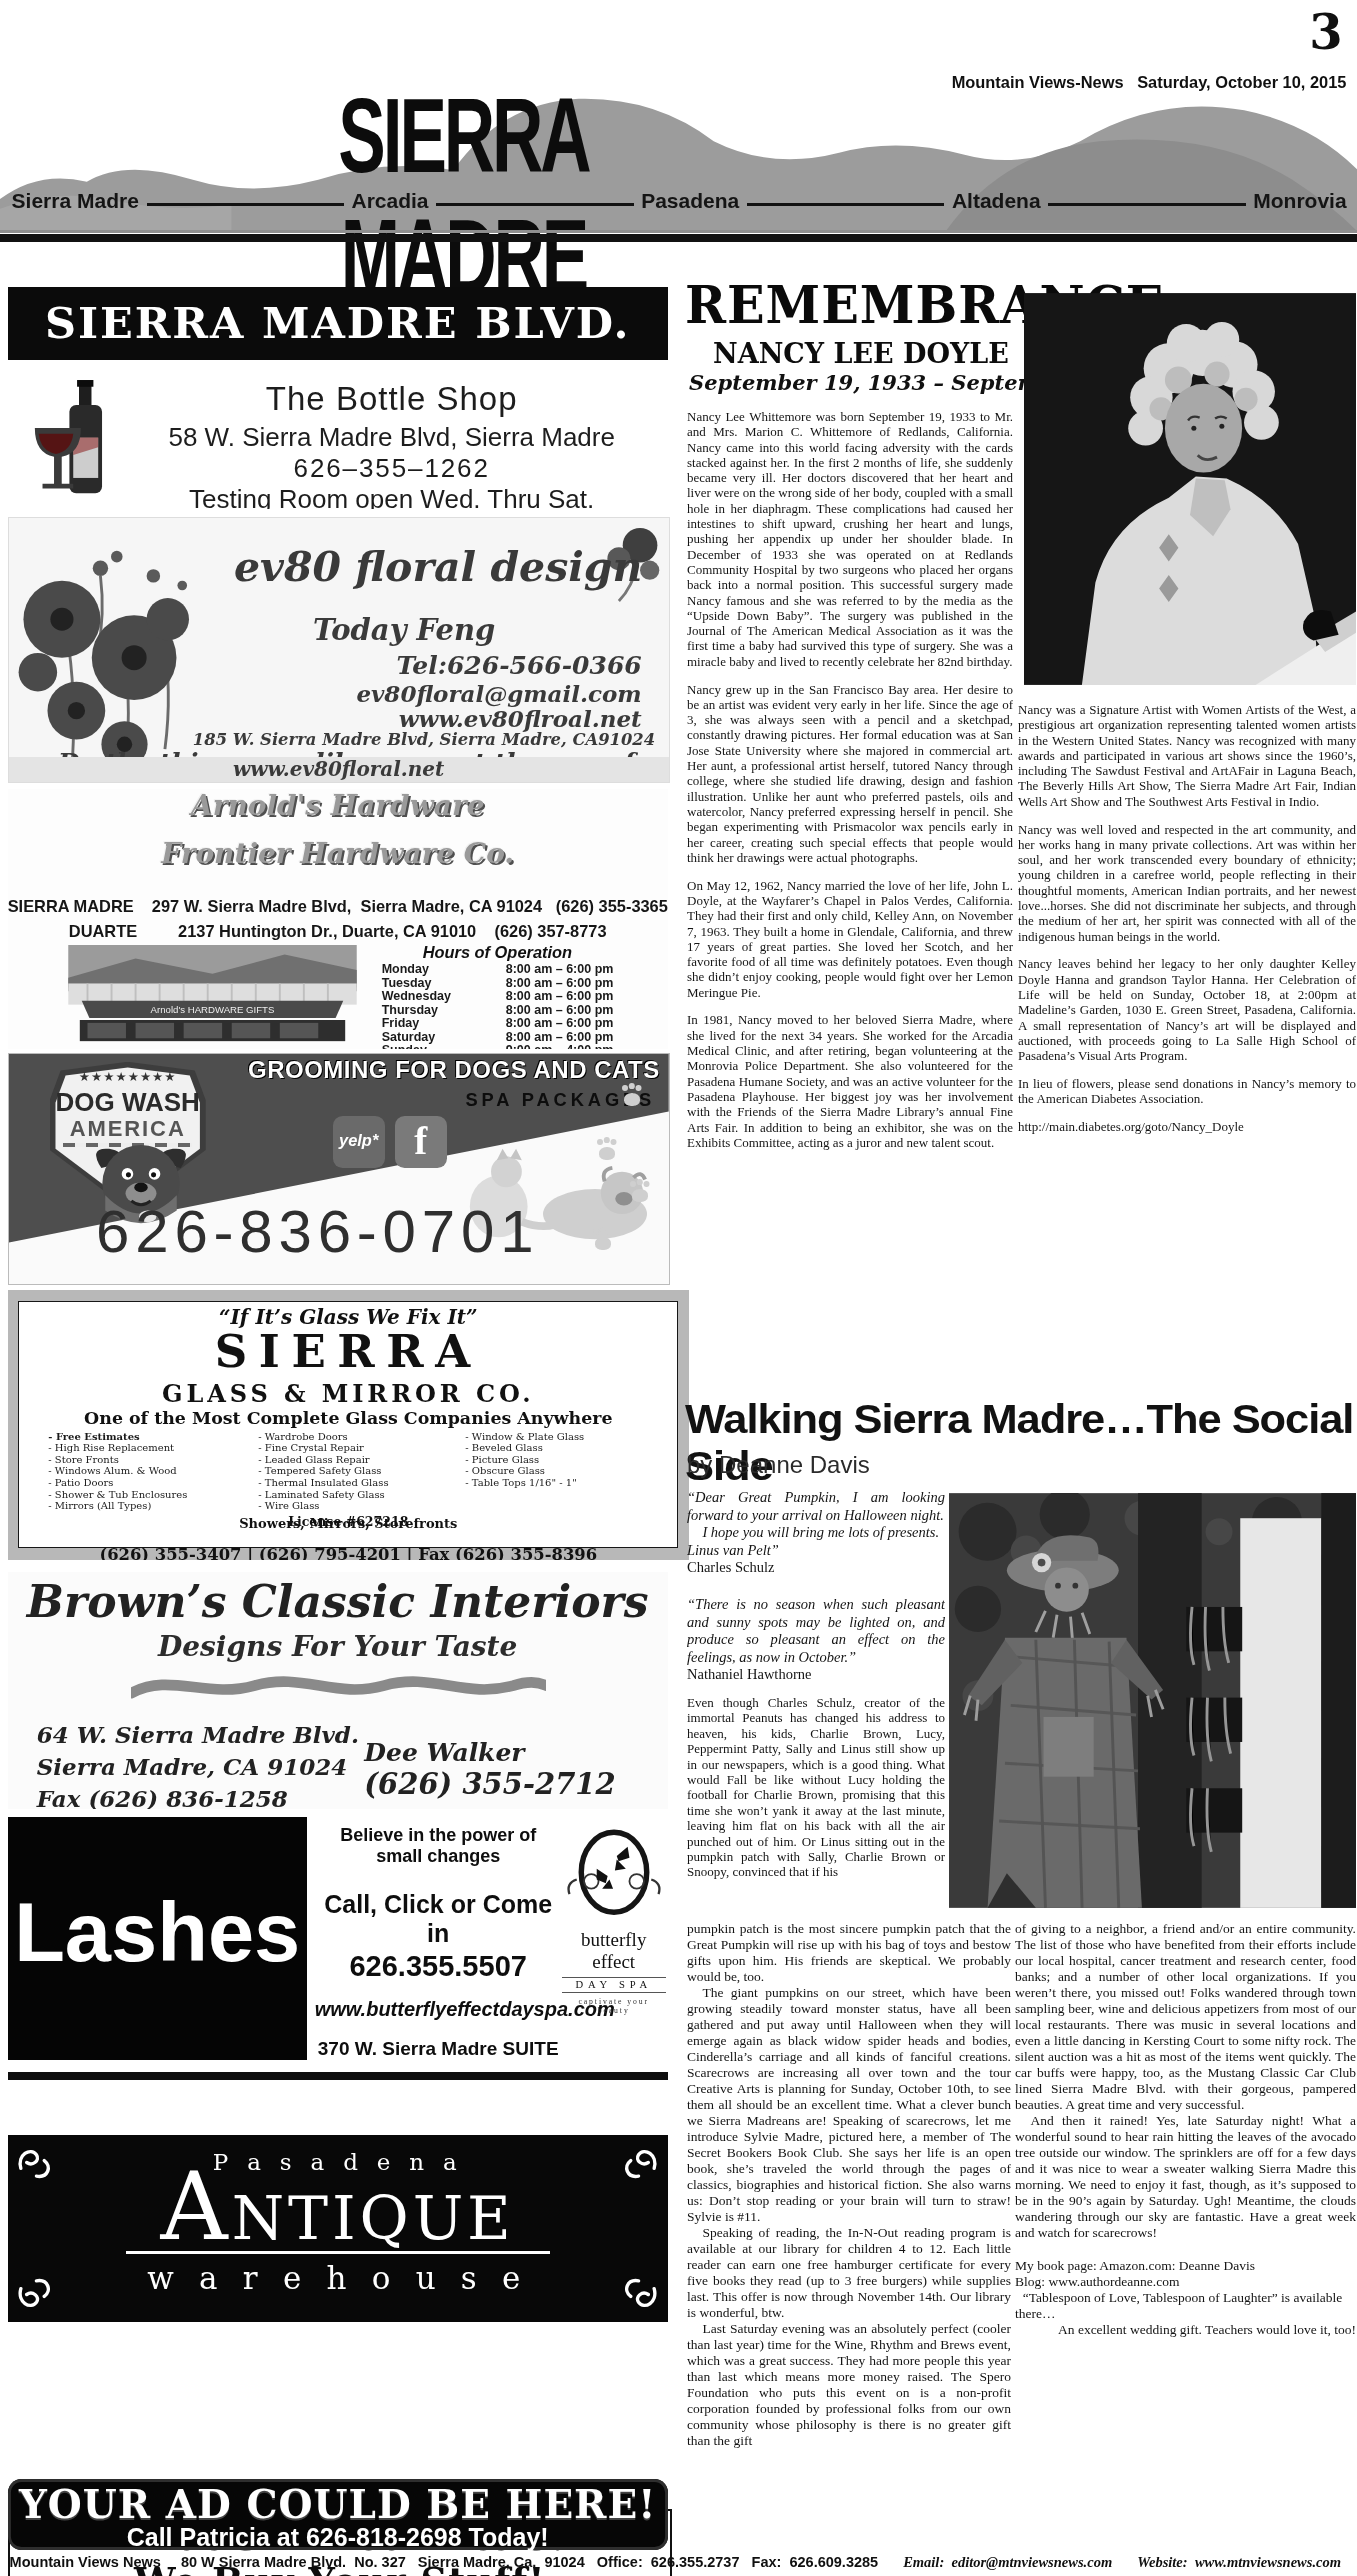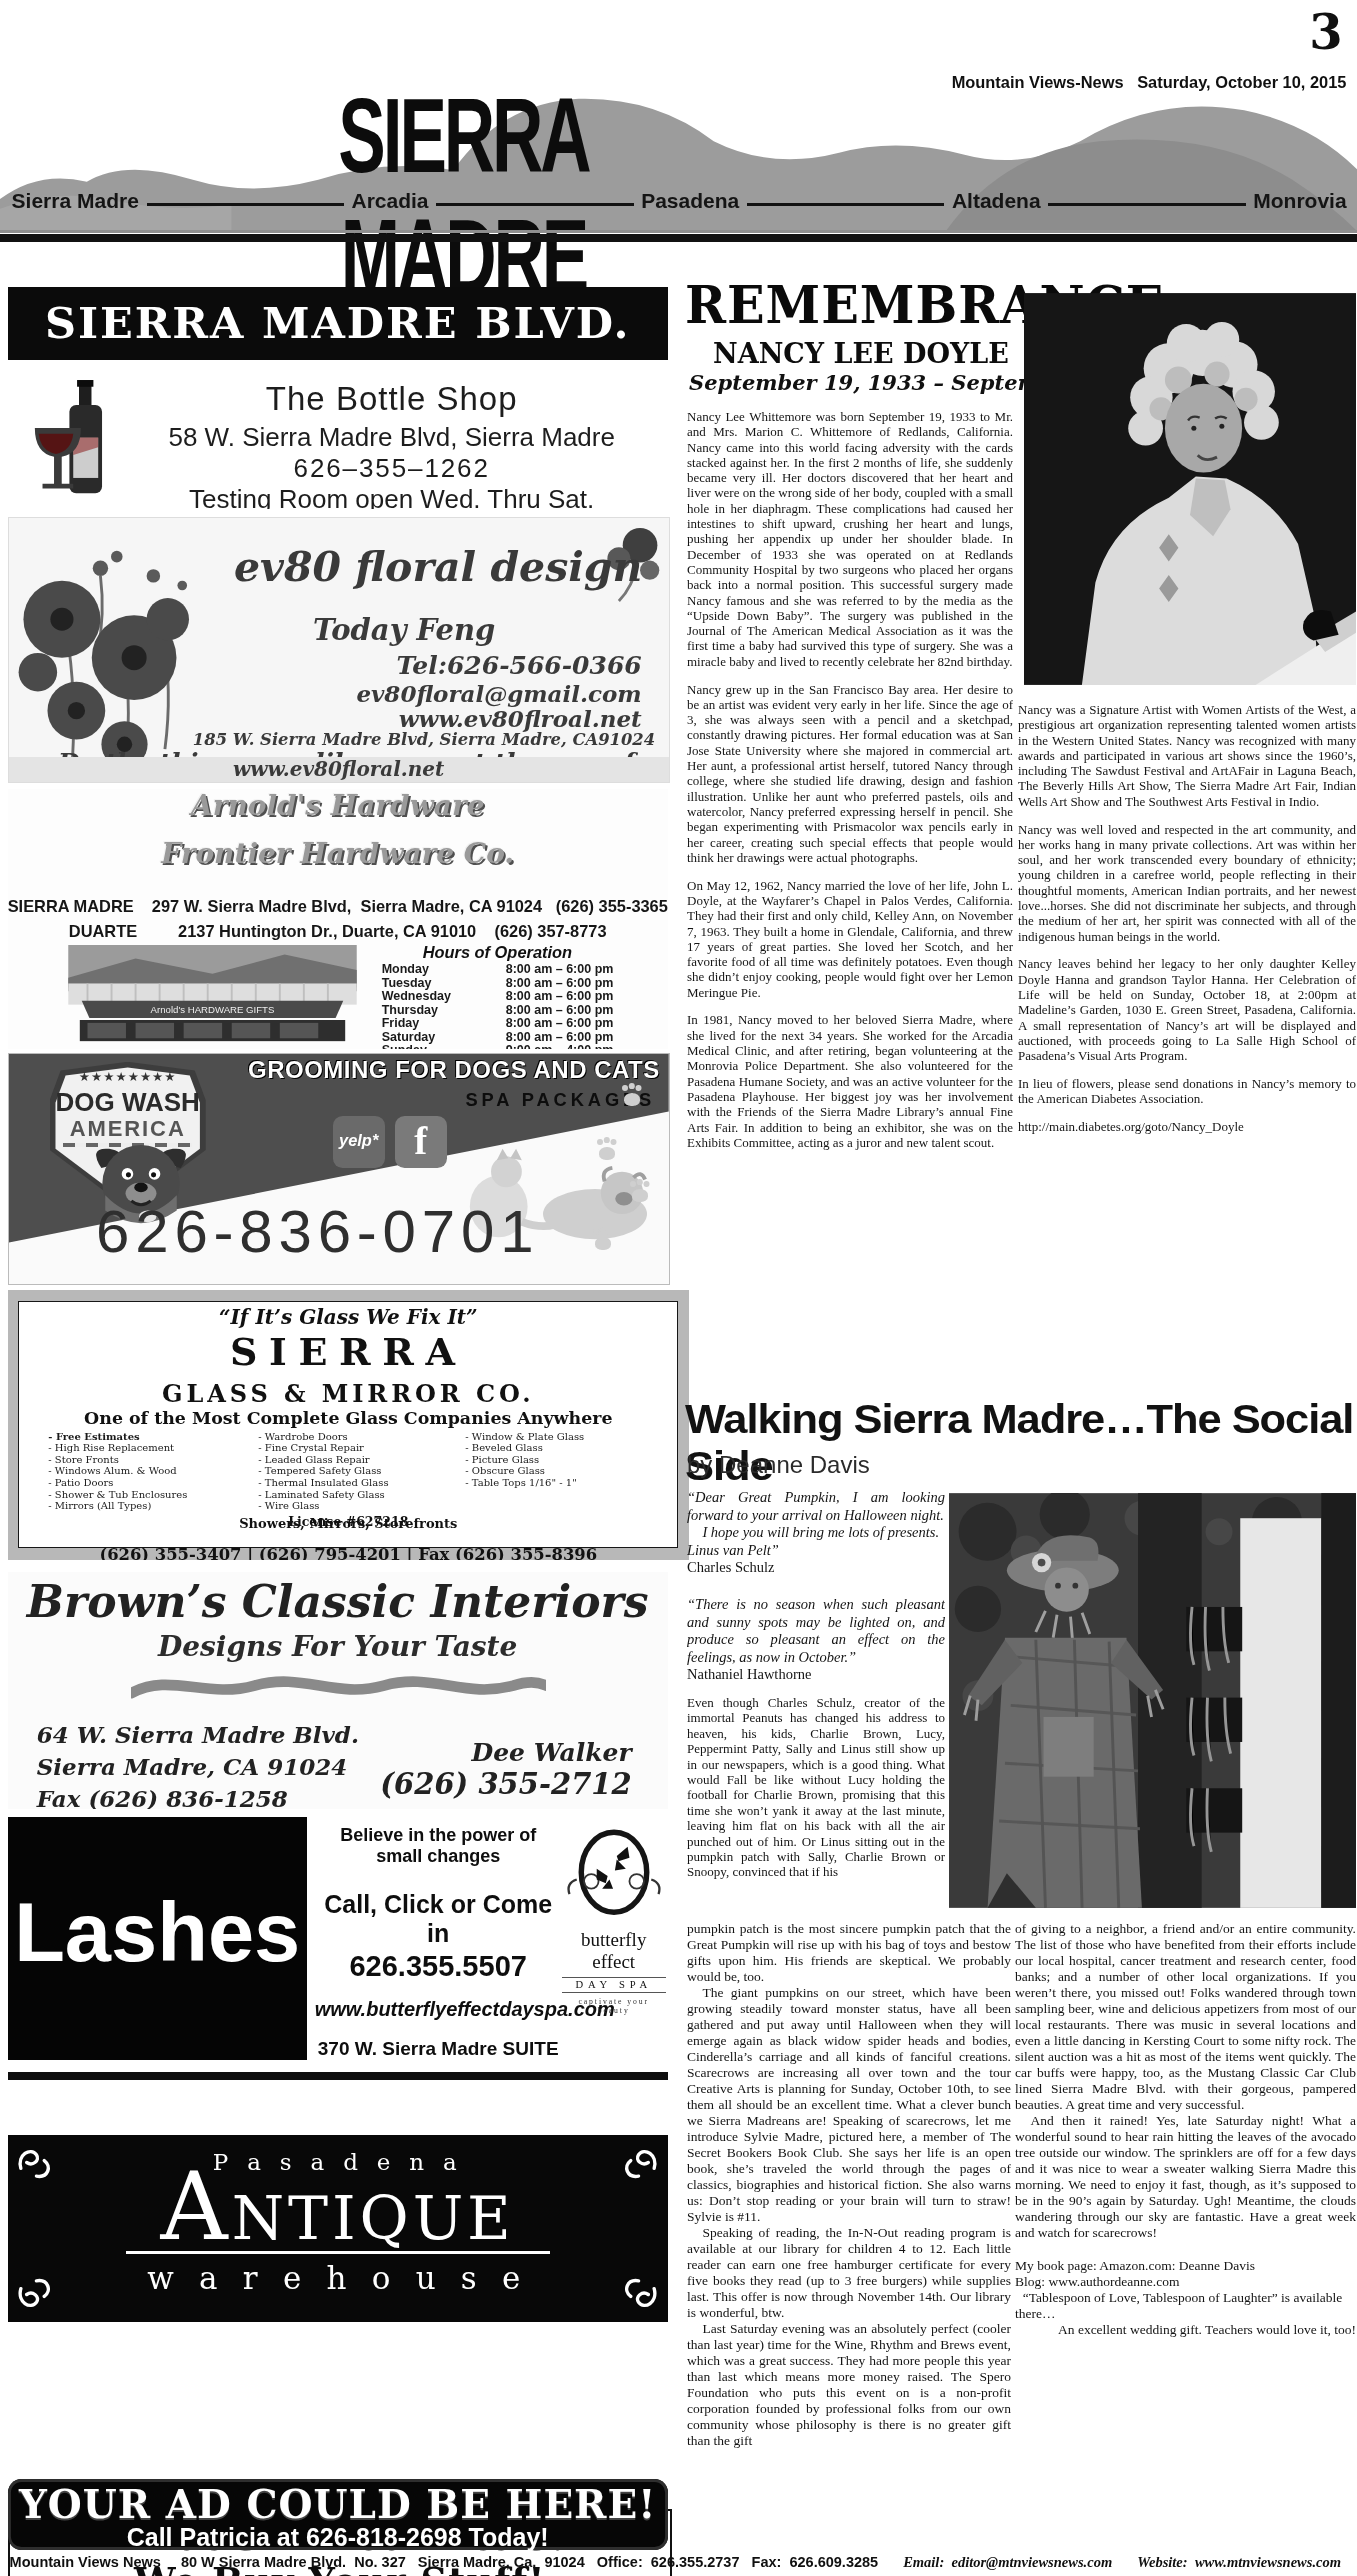--- a/index.html
+++ b/index.html
@@ -276,21 +276,21 @@
     <div class="paw" style="right:29px;top:39px;"></div>
     <div class="paw" style="right:54px;top:93px;"></div>
     <div class="paw" style="right:21px;top:135px;"></div>
     <div class="paw" style="right:58px;top:183px;"></div>
     <div class="abs sans" style="left:39px;top:143px;width:540px;font-size:60px;letter-spacing:5.8px;color:#2f2f2f;text-align:center;">626-836-0701</div>
   </div>
 
   <div class="ad glass-outer" style="top:1290px;height:249px;">
     <div class="glass-inner">
       <div class="abs ctr b i dser" style="left:0;top:3.9px;width:100%;font-size:20px;">“If It’s Glass We Fix It”</div>
-      <div class="abs ctr b dser" style="left:0;top:23px;width:100%;font-size:38px;letter-spacing:11.6px;line-height:54px;">SIERRA</div>
+      <div class="abs ctr b dser" style="left:0;top:23px;width:100%;font-size:45px;letter-spacing:11.6px;line-height:54px;">SIERRA</div>
       <div class="abs ctr b dser" style="left:0;top:77px;width:100%;font-size:24px;letter-spacing:3.9px;">GLASS &amp; MIRROR CO.</div>
       <div class="abs ctr b dser" style="left:0;top:106px;width:100%;font-size:17.4px;">One of the Most Complete Glass Companies Anywhere</div>
       <div class="abs glass-col first" style="left:29px;top:129px;width:193px;">
           <div>- Free Estimates</div>
           <div>- High Rise Replacement</div>
           <div>- Store Fronts</div>
           <div>- Windows Alum. &amp; Wood</div>
           <div>- Patio Doors</div>
           <div>- Shower &amp; Tub Enclosures</div>
           <div>- Mirrors (All Types)</div>
@@ -322,21 +322,21 @@
     <div class="abs ctr ev-script" style="left:0;top:3.9px;width:100%;font-size:44px;color:#222;">Brown’s Classic Interiors</div>
     <div class="abs ctr ev-script" style="left:0;top:58px;width:100%;font-size:28px;color:#2c2c2c;">Designs For Your Taste</div>
     <svg class="abs" style="left:123px;top:98px;" width="415" height="35" viewBox="0 0 430 36">
       <path d="M0,24 C40,2 78,30 128,16 C178,2 212,30 262,16 C312,2 346,30 396,16 C412,11 422,12 430,16" stroke="#8a8a8a" stroke-width="11" fill="none" stroke-linecap="round"></path>
     </svg>
     <div class="abs ev-script" style="left:29px;top:147px;font-size:23px;line-height:32px;color:#222;">
       <div>64 W. Sierra Madre Blvd.</div>
       <div>Sierra Madre, CA 91024</div>
       <div>Fax (626) 836-1258</div>
     </div>
-    <div class="abs ev-script" style="right:36px;top:166px;text-align:right;color:#222;">
+    <div class="abs ev-script" style="right:52px;top:166px;text-align:left;color:#222;">
       <div style="font-size:25px;">Dee Walker</div>
       <div style="font-size:29px;">(626) 355-2712</div>
     </div>
   </div>
 
   <div class="ad" style="top:1817px;height:243px;">
     <div class="abs" style="left:0;top:0;width:299px;height:253px;background:#050505;">
       <div class="abs sans b" style="left:0;top:68px;width:100%;font-size:83px;color:#fff;text-align:center;">Lashes</div>
     </div>
     <div class="lash-mid abs" style="left:307px;top:0;width:247px;height:243px;">

